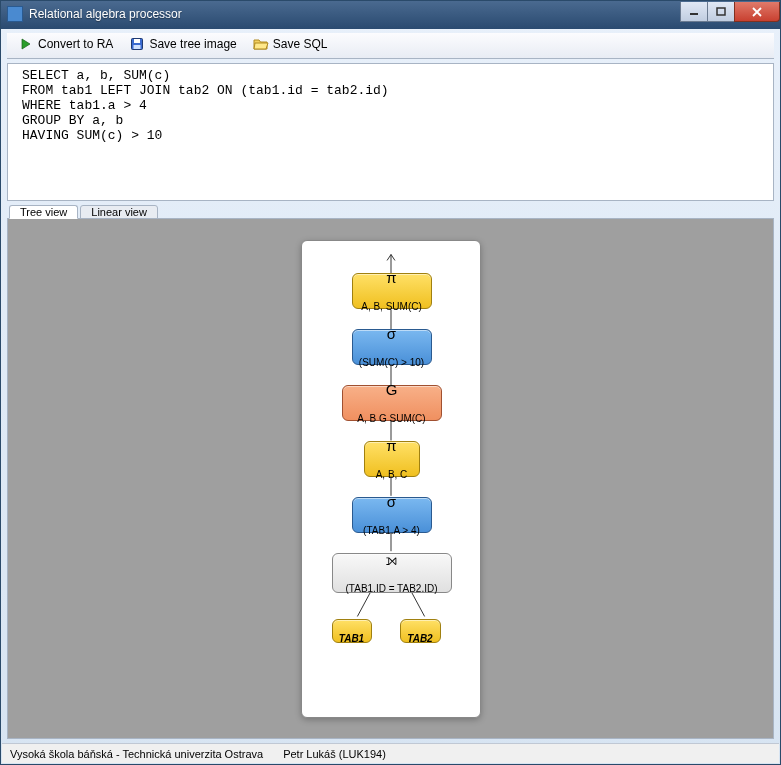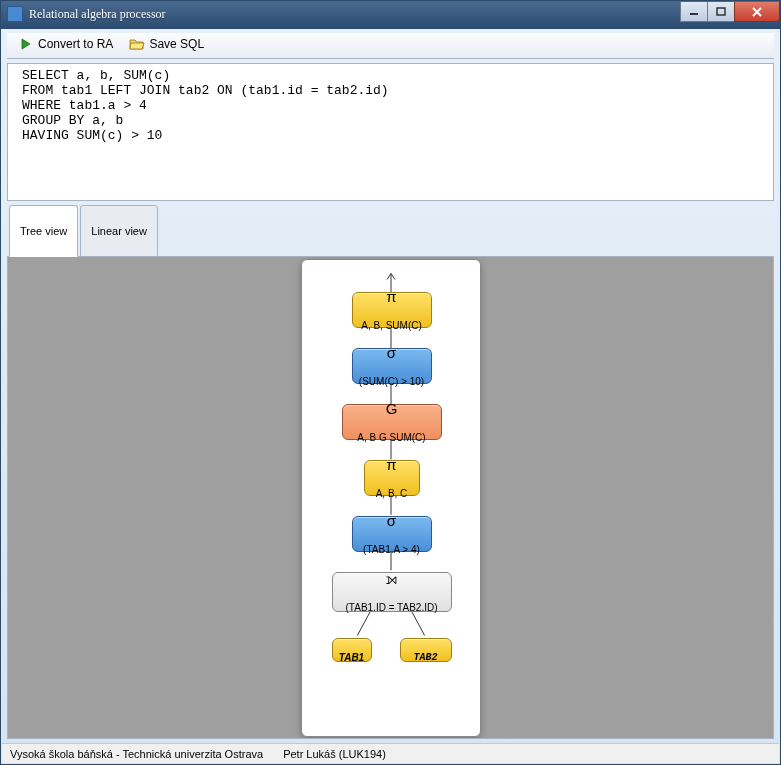--- a/index.html
+++ b/index.html
@@ -16,21 +16,20 @@
   background: linear-gradient(to bottom, #e8f0fa 0%, #d7e4f2 100%);
   border: 1px solid #2a4a6a;
   display: flex; flex-direction: column;
 }
 .titlebar {
   height: 28px;
   background: linear-gradient(to bottom, #4a6a90 0%, #3a5a80 50%, #2a4a70 100%);
   display: flex; align-items: center;
   padding: 0 0 2px 6px;
   color: #fff;
-  font-family: Liberation Serif, serif;
 }
 .titlebar .appicon {
   width: 16px; height: 16px; margin-right: 6px;
   background: #4a8ad0; border: 1px solid #2a5a90;
 }
 .titlebar .title { flex: 1; font-size: 12px; text-shadow: 0 1px 1px rgba(0,0,0,0.4); }
 .winbtns { display: flex; height: 20px; margin-top: -4px; }
 .winbtn {
   width: 28px; height: 20px;
   background: linear-gradient(to bottom, #e0e8f5, #c0cde0);
@@ -65,21 +64,21 @@
   height: 138px; padding: 4px 14px;
   font-family: "Courier New", monospace; font-size: 13px;
   white-space: pre; overflow: auto;
   outline: none;
 }
 .tabstrip {
   display: flex; align-items: flex-end;
   margin: 0 6px -1px 6px; padding-left: 2px;
 }
 .tab {
-  padding: 19px 10px;
+  padding: 0 10px;
   border: 1px solid #a8b4c4;
   background: #e8ecf2;
   font-size: 11px;
   border-top-left-radius: 3px; border-top-right-radius: 3px;
   margin-right: 2px;
   position: relative;
 }
 .tab.active { background: #fff; border-bottom-color: #fff; z-index: 2; }
 .canvas-outer {
   flex: 1; margin: 0 6px 4px 6px;
@@ -140,20 +139,30 @@
   </div>
 
   <div class="toolbar">
     <div class="tbtn">
       <span class="ticon">
         <svg width="14" height="14" viewBox="0 0 14 14">
             <path d="M3 2 L11 7 L3 12 Z" fill="#2a9d2a" stroke="#186018" stroke-width="0.7"></path>
           </svg>
       </span>
       <span>Convert to RA</span>
+    </div>
+    <div class="tbtn">
+      <span class="ticon">
+        <svg width="14" height="14" viewBox="0 0 14 14">
+            <rect x="1.5" y="1.5" width="11" height="11" rx="1" fill="#3a6ad0" stroke="#203a70"></rect>
+            <rect x="4" y="2" width="6" height="4" fill="#fff"></rect>
+            <rect x="3.5" y="8" width="7" height="4" fill="#cfe0ff"></rect>
+          </svg>
+      </span>
+      <span>Save tree image</span>
     </div>
     <div class="tbtn">
       <span class="ticon">
         <svg width="16" height="14" viewBox="0 0 16 14">
             <path d="M1 3 h5 l1.5 2 H14 v7 H1 Z" fill="#f3d060" stroke="#b08a20"></path>
             <path d="M2 6 H15 L13 12 H1 Z" fill="#ffe88a" stroke="#b08a20"></path>
           </svg>
       </span>
       <span>Save SQL</span>
     </div>
@@ -203,21 +212,21 @@
           <div class="sym">σ</div>
           <div class="txt">(TAB1.A &gt; 4)</div>
         </div>
         <div class="node join" style="left: 30px; top: 312px; width: 120px; height: 40px;">
           <div class="sym">⟕</div>
           <div class="txt">(TAB1.ID = TAB2.ID)</div>
         </div>
         <div class="node rel" style="left: 30px; top: 378px; width: 40px; height: 24px;">
           <div class="txt">TAB1</div>
         </div>
-        <div class="node rel" style="left: 98px; top: 378px; width: 52px; height: 24px; font-family: Liberation Mono, monospace;">
+        <div class="node rel" style="left: 98px; top: 378px; width: 41px; height: 24px;">
           <div class="txt">TAB2</div>
         </div>
       </div>
   </div>
 
   <div class="statusbar">
     <span>Vysoká škola báňská - Technická univerzita Ostrava</span>
     <span>Petr Lukáš (LUK194)</span>
   </div>
 

